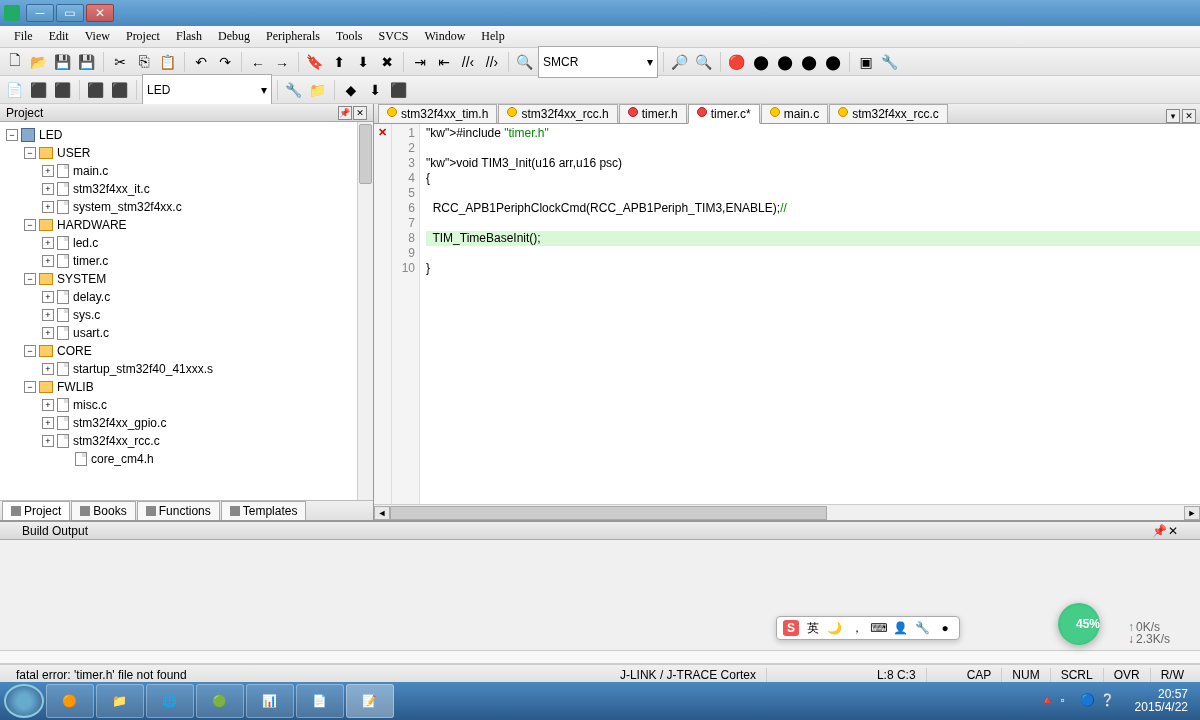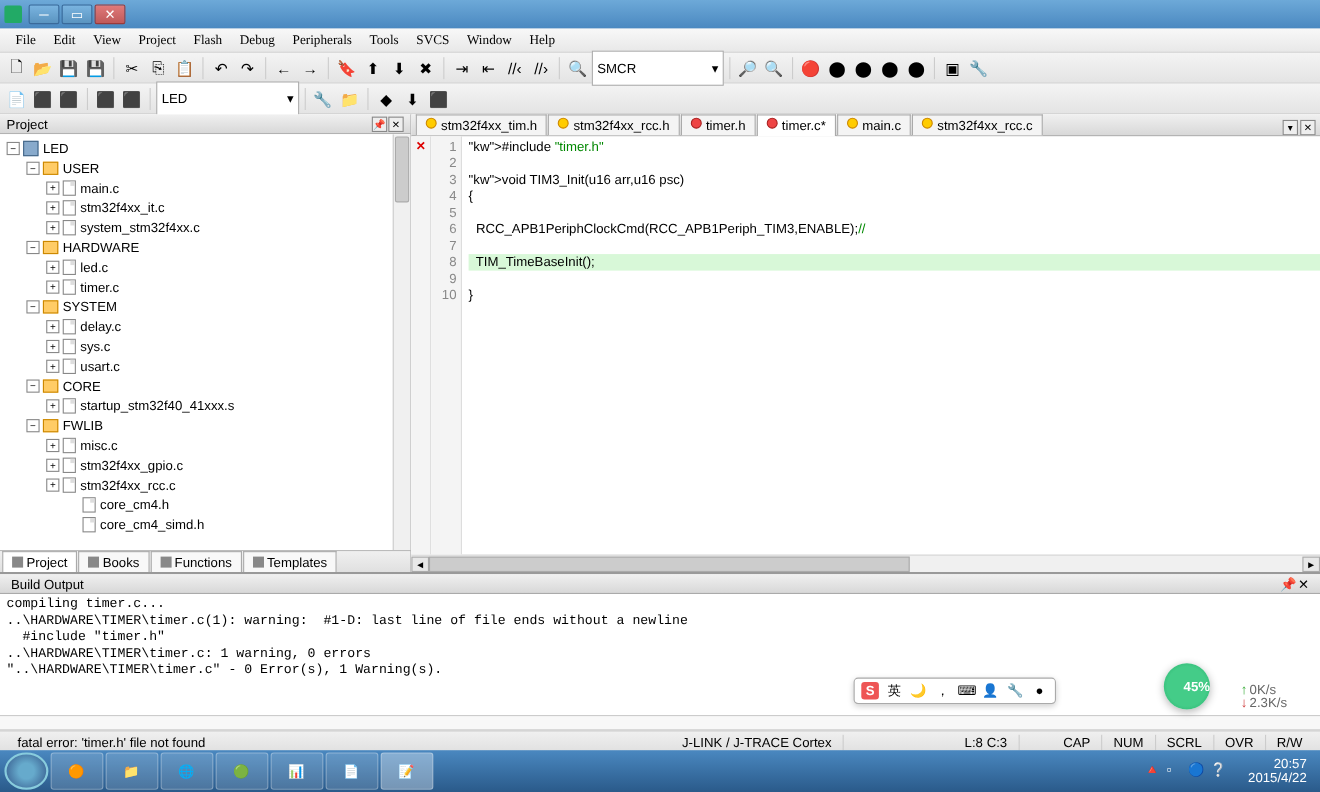--- a/index.html
+++ b/index.html
@@ -63,21 +63,21 @@
 .code .str{color:#080;}
 .code .cm{color:#080;}
 .code-line{height:15px;}
 .code-line.hl{background:#d8f8d8;}
 .hscroll{height:16px;background:#f0f0f0;border-top:1px solid #ccc;display:flex;align-items:center;}
 .hscroll .tr{width:16px;height:14px;border:1px solid #aaa;background:#e8e8e8;text-align:center;font-size:9px;line-height:12px;cursor:pointer;}
 .hscroll .track{flex:1;position:relative;height:14px;}
 .hscroll .thumb{position:absolute;left:0;width:55%;top:0;bottom:0;background:#ccc;border:1px solid #aaa;}
 
 .build-output { height:130px; border-top:2px solid #999; display:flex; flex-direction:column;}
-.build-header { height:18px; background:linear-gradient(#f0f0f0,#d8d8d8); display:flex; align-items:center; padding:0 10px; border-bottom:1px solid #aaa;text-align:right;}
+.build-header { height:18px; background:linear-gradient(#f0f0f0,#d8d8d8); display:flex; align-items:center; padding:0 22px; border-bottom:1px solid #aaa;text-align:right;}
 .build-header .close-btns{margin-left:auto;display:flex;gap:1px;}
 .build-body { flex:1; background:#fff; font-family:"Courier New",monospace; font-size:12px; padding:2px 6px; overflow:auto; line-height:15px; white-space:pre;}
 
 .extra-bar { height:14px; background:#f8f8f8; border-top:1px solid #ccc; border-bottom:1px solid #ccc;}
 
 .status-bar { height:20px; background:linear-gradient(#f0f0f0,#e0e0e0); display:flex; align-items:center; padding:0 6px; border-top:1px solid #ccc; font-size:11px;}
 .status-bar .cell{padding:0 10px; border-right:1px solid #ccc;}
 
 .taskbar { position:absolute; bottom:0; left:0; right:0; height:38px; background:linear-gradient(#4a88c0,#2a5a8a); display:flex; align-items:center; padding:0 4px; gap:2px;}
 .start-btn{width:40px;height:34px;background:radial-gradient(circle,#6ac 30%,#358 100%);border-radius:50%;border:2px solid #8cd;cursor:pointer;}
@@ -308,26 +308,20 @@
           <span class="expand">+</span>
           <span class="file-icon"></span>
           <span>stm32f4xx_rcc.c</span>
         </div>
         <div class="tree-item">
           <span class="spacer" style="width: 60px;"></span>
           <span style="width: 15px; display: inline-block;"></span>
           <span class="file-icon"></span>
           <span>core_cm4.h</span>
         </div>
-        <div class="tree-item">
-          <span class="spacer" style="width: 60px;"></span>
-          <span style="width: 15px; display: inline-block;"></span>
-          <span class="file-icon"></span>
-          <span>core_cm4_simd.h</span>
-        </div>
         <div class="tree-scroll">
           <div class="thumb"></div>
         </div>
     </div>
     <div class="panel-tabs">
       <div class="ptab active">
           <span class="ptab-icon"></span>
           <span>Project</span>
         </div>
       <div class="ptab">
@@ -405,25 +399,20 @@
 </div>
 
 <div class="build-output">
   <div class="build-header">
     <span>Build Output</span>
     <div class="close-btns">
       <div class="pb">📌</div>
       <div class="pb">✕</div>
     </div>
   </div>
-  <div class="build-body">compiling timer.c...
-..\HARDWARE\TIMER\timer.c(1): warning:  #1-D: last line of file ends without a newline
-  #include "timer.h"
-..\HARDWARE\TIMER\timer.c: 1 warning, 0 errors
-"..\HARDWARE\TIMER\timer.c" - 0 Error(s), 1 Warning(s).</div>
 </div>
 
 <div class="extra-bar"></div>
 
 <div class="status-bar">
   <div class="cell" style="flex:1;border:none">fatal error: 'timer.h' file not found</div>
   <div class="cell">J-LINK / J-TRACE Cortex</div>
   <div class="cell" style="min-width:100px"></div>
   <div class="cell">L:8 C:3</div>
   <div class="cell" style="min-width:30px"></div>

